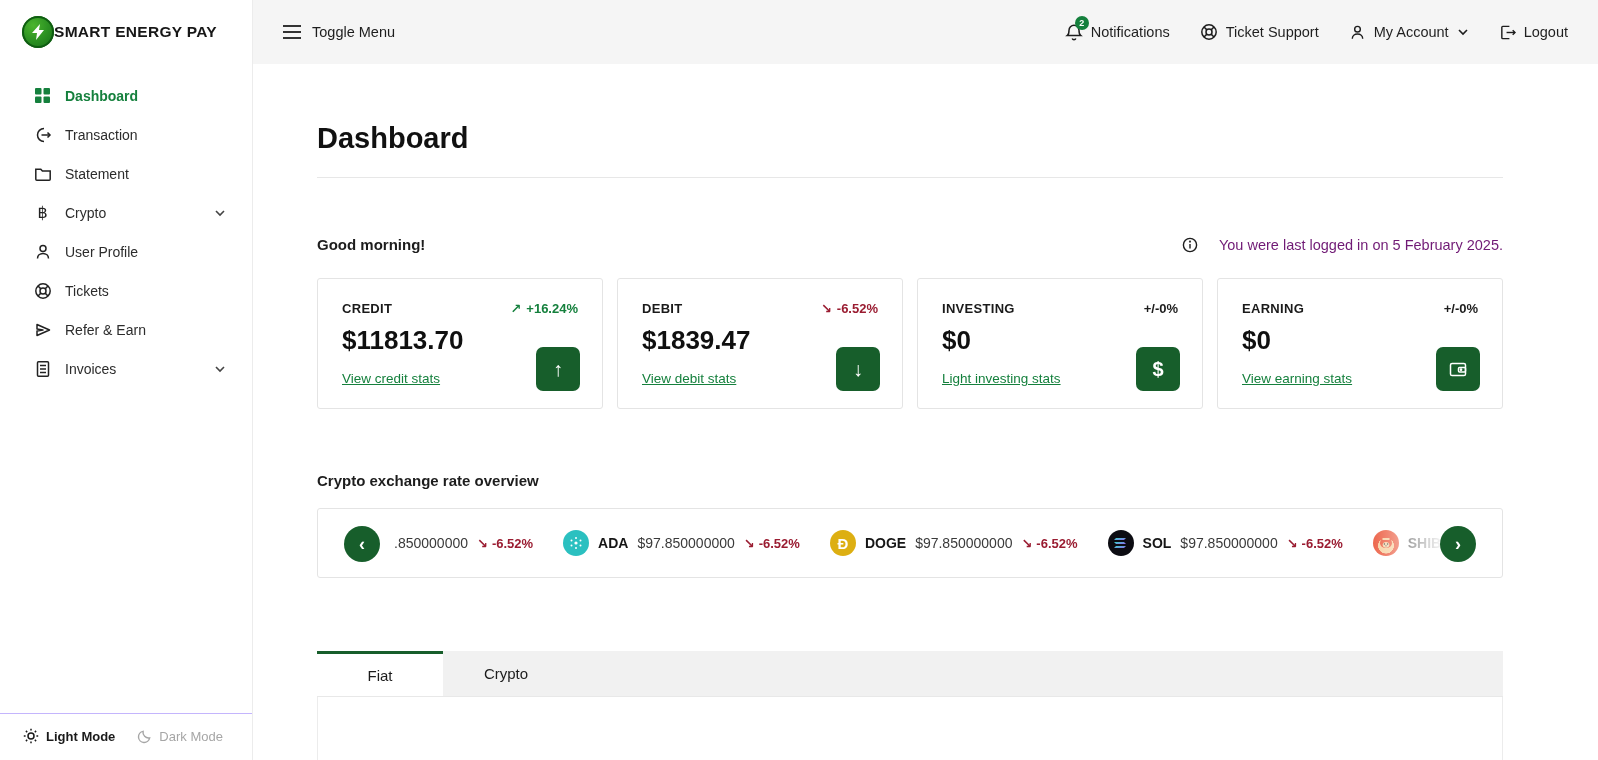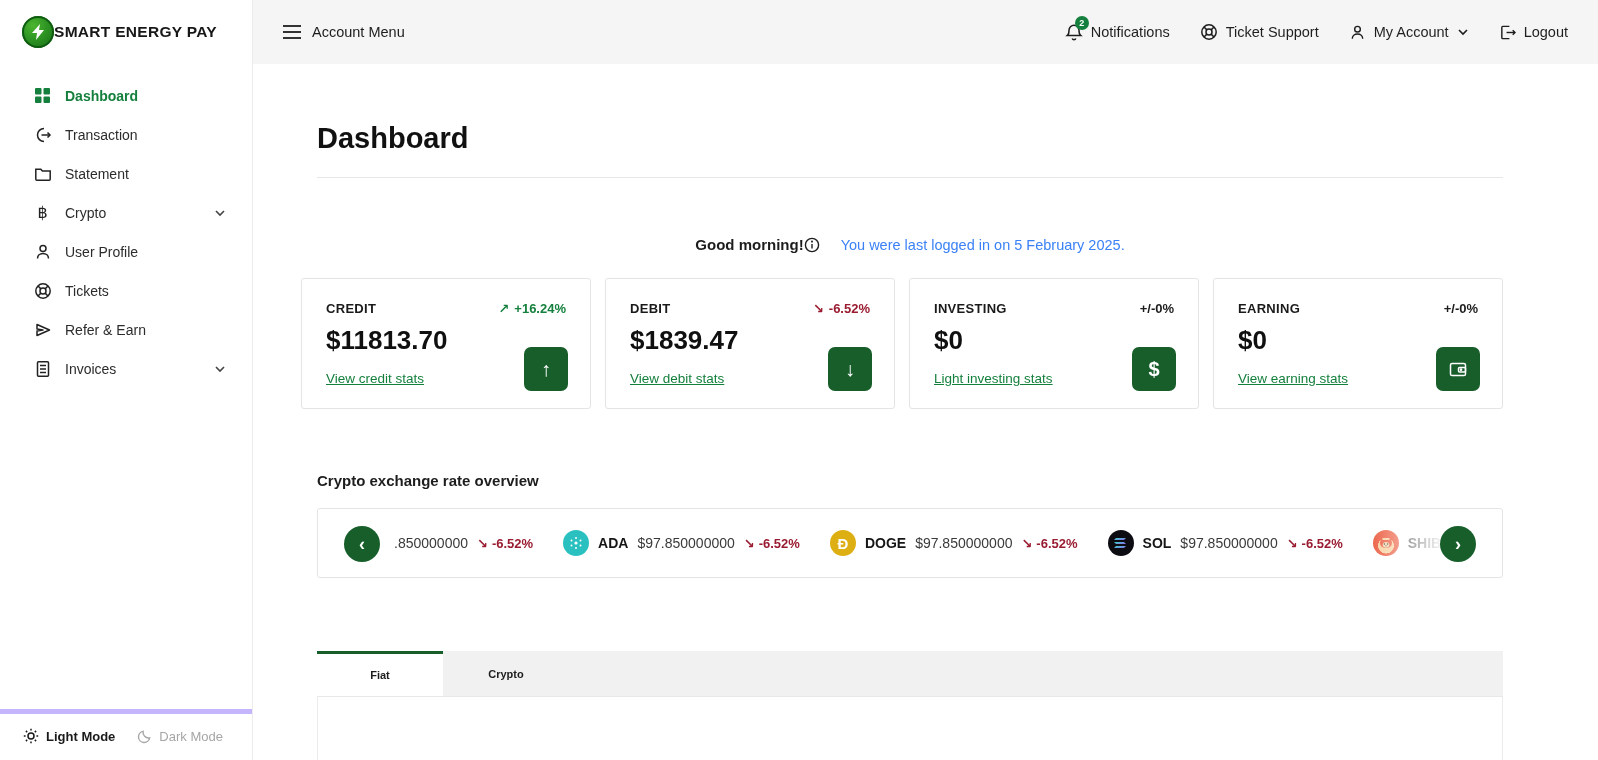--- a/index.html
+++ b/index.html
@@ -16,47 +16,47 @@
     display:flex; align-items:center; justify-content:center; box-shadow:inset 0 0 0 2px #0f5c12; }
   .brand-name { font-size:15.5px; font-weight:800; letter-spacing:.3px; color:#171717; }
   .nav { padding:14px 0 0 0; }
   .nav-item { display:flex; align-items:center; gap:13px; padding:10px 26px 10px 33px;
     font-size:14px; color:#2c2c2c; cursor:pointer; }
   .nav-item .ic { width:19px; height:19px; display:flex; align-items:center; justify-content:center; color:#222; }
   .nav-item.active, .nav-item.active .ic { color:#15803d; font-weight:700; }
   .nav-item .chev { margin-left:auto; color:#444; display:flex; }
   .baht { font-size:16px; line-height:1; }
   .theme-row { position:absolute; left:0; bottom:0; width:100%; display:flex; align-items:center;
-    gap:22px; padding:14px 0 16px 23px; border-top:5px solid #c4b5fd; }
+    gap:22px; padding:14px 0 16px 23px; border-top:1px solid #c4b5fd; }
   .theme-opt { display:flex; align-items:center; gap:7px; font-size:13px; cursor:pointer; }
   .theme-opt.light { font-weight:700; color:#1a1a1a; }
   .theme-opt.dark { color:#a6a6a6; }
 
   
   .topbar { position:absolute; left:253px; top:0; right:0; height:64px; background:#f5f5f5;
     display:flex; align-items:center; padding:0 30px; }
   .toggle { display:flex; align-items:center; gap:11px; font-size:14.5px; cursor:pointer; }
   .top-right { margin-left:auto; display:flex; align-items:center; gap:30px; }
   .top-item { display:flex; align-items:center; gap:8px; font-size:14.5px; color:#1f1f1f; cursor:pointer; }
   .bell-wrap { position:relative; display:flex; }
   .badge { position:absolute; top:-7px; right:-6px; min-width:14px; height:14px; border-radius:50%;
     background:#15803d; color:#fff; font-size:9px; font-weight:700; display:flex;
     align-items:center; justify-content:center; }
 
   
   .main { position:absolute; left:253px; top:64px; right:0; height:696px; background:#fff; }
   .page-title { position:absolute; left:64px; top:58px; font-size:29px; font-weight:800; color:#111; }
   .divider { position:absolute; left:64px; right:95px; top:113px; height:1px; background:#e7e7e7; }
   .greet-row { position:absolute; left:64px; right:95px; top:172px; display:flex;
-    align-items:center; justify-content:center; }
+    align-items:center; justify-content:space-between; }
   .greeting { font-size:15px; font-weight:700; }
-  .last-login { display:flex; align-items:center; gap:21px; font-size:14.5px; color:#3b82f6; }
-
-  
-  .stats-row { position:absolute; left:48px; right:95px; top:214px; display:grid;
+  .last-login { display:flex; align-items:center; gap:21px; font-size:14.5px; color:#701a75; }
+
+  
+  .stats-row { position:absolute; left:64px; right:95px; top:214px; display:grid;
     grid-template-columns:repeat(4,1fr); gap:14px; }
   .stat-card { position:relative; height:131px; background:#fff; border:1px solid #e4e4e4;
     border-radius:3px; padding:22px 24px; }
   .stat-top { display:flex; align-items:center; justify-content:space-between; }
   .stat-label { font-size:13px; font-weight:700; letter-spacing:.3px; color:#1a1a1a; }
   .trend { font-size:13px; font-weight:700; display:flex; align-items:center; gap:5px; }
   .trend.up { color:#15803d; } .trend.down { color:#9a1c31; } .trend.neutral { color:#1c1c1c; }
   .stat-amount { margin-top:9px; font-size:26px; font-weight:800; color:#101010; }
   .stat-link { display:inline-block; margin-top:15px; font-size:13.5px; color:#15803d;
     text-decoration:underline; cursor:pointer; }
@@ -84,21 +84,21 @@
   .price { color:#3a3a3a; }
   .chg { color:#9a1c31; font-weight:700; font-size:13px; display:flex; align-items:center; gap:4px; }
   .clip { width:74px; overflow:hidden; display:flex; justify-content:flex-end; }
   .fade-right { position:absolute; right:18px; top:1px; bottom:1px; width:130px; z-index:2;
     background:linear-gradient(to right, rgba(255,255,255,0), #ffffff 70%); pointer-events:none; }
 
   
   .tabs-block { position:absolute; left:64px; right:95px; top:587px; }
   .tab-bar { display:flex; height:46px; background:#f1f1f1; border-bottom:1px solid #e8e8e8; }
   .tab { width:126px; display:flex; align-items:center; justify-content:center;
-    font-size:11px; font-weight:700; cursor:pointer; color:#1c1c1c; }
+    font-size:15px; font-weight:400; cursor:pointer; color:#1c1c1c; }
   .tab.active { background:#fff; border-top:3px solid #175e2b; }
   .tab-panel { background:#fff; border-left:1px solid #ececec; border-right:1px solid #ececec;
     height:140px; padding:28px 26px 0 46px; display:flex; align-items:center; }
 
   svg { display:block; }
 </style>
 </head>
 <body>
 
 <div class="sidebar">
@@ -226,21 +226,21 @@
 
 <div class="topbar">
   <div class="toggle">
     <span>
       <svg width="18" height="14" viewBox="0 0 18 14" stroke="#1d1d1d" stroke-width="1.8">
           <line x1="0" y1="1" x2="18" y2="1"></line>
           <line x1="0" y1="7" x2="18" y2="7"></line>
           <line x1="0" y1="13" x2="18" y2="13"></line>
         </svg>
     </span>
-    <span>Account Menu</span>
+    <span>Toggle Menu</span>
   </div>
   <div class="top-right">
     <div class="top-item">
       <span class="bell-wrap">
         <svg width="18" height="19" viewBox="0 0 18 19" fill="none" stroke="#1d1d1d" stroke-width="1.5">
             <path d="M9 2.2a5 5 0 0 1 5 5c0 4 1.6 5.2 1.6 5.2H2.4S4 11.2 4 7.2a5 5 0 0 1 5-5z"></path>
             <path d="M7.2 15.5a1.9 1.9 0 0 0 3.6 0"></path>
           </svg>
         <span class="badge">2</span>
       </span>

